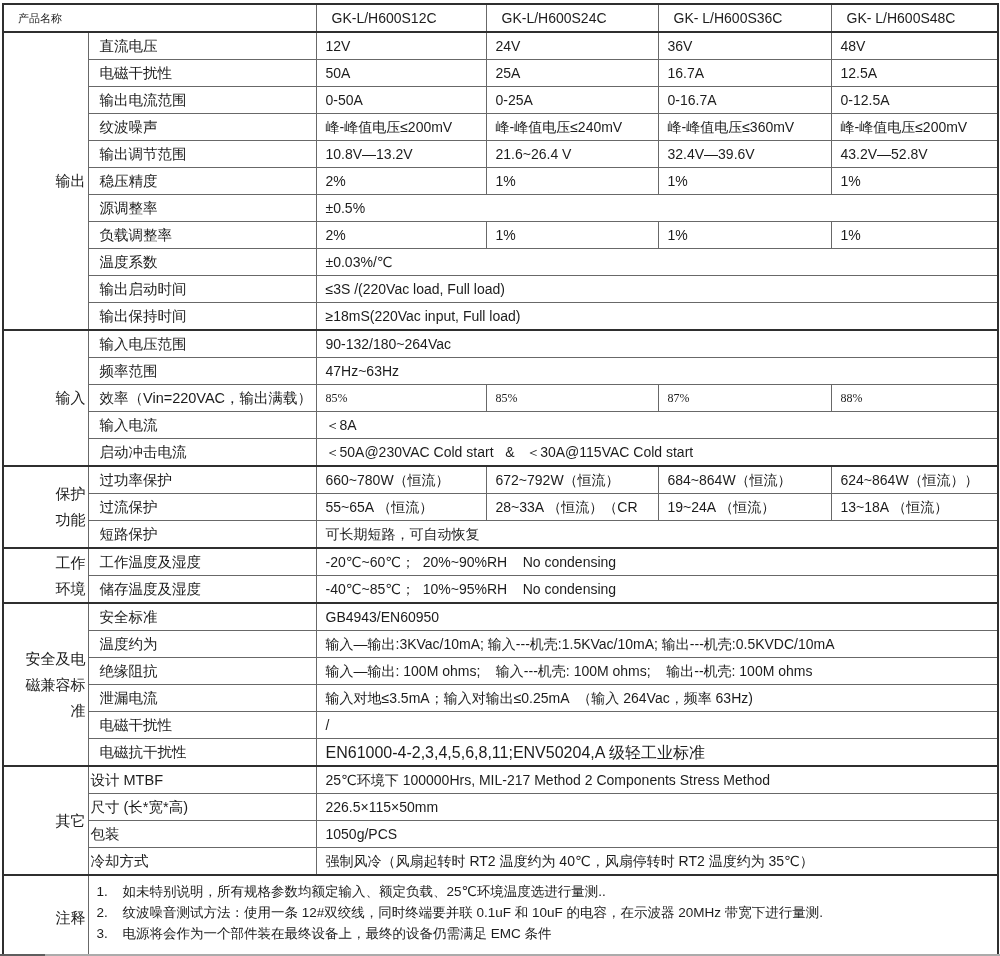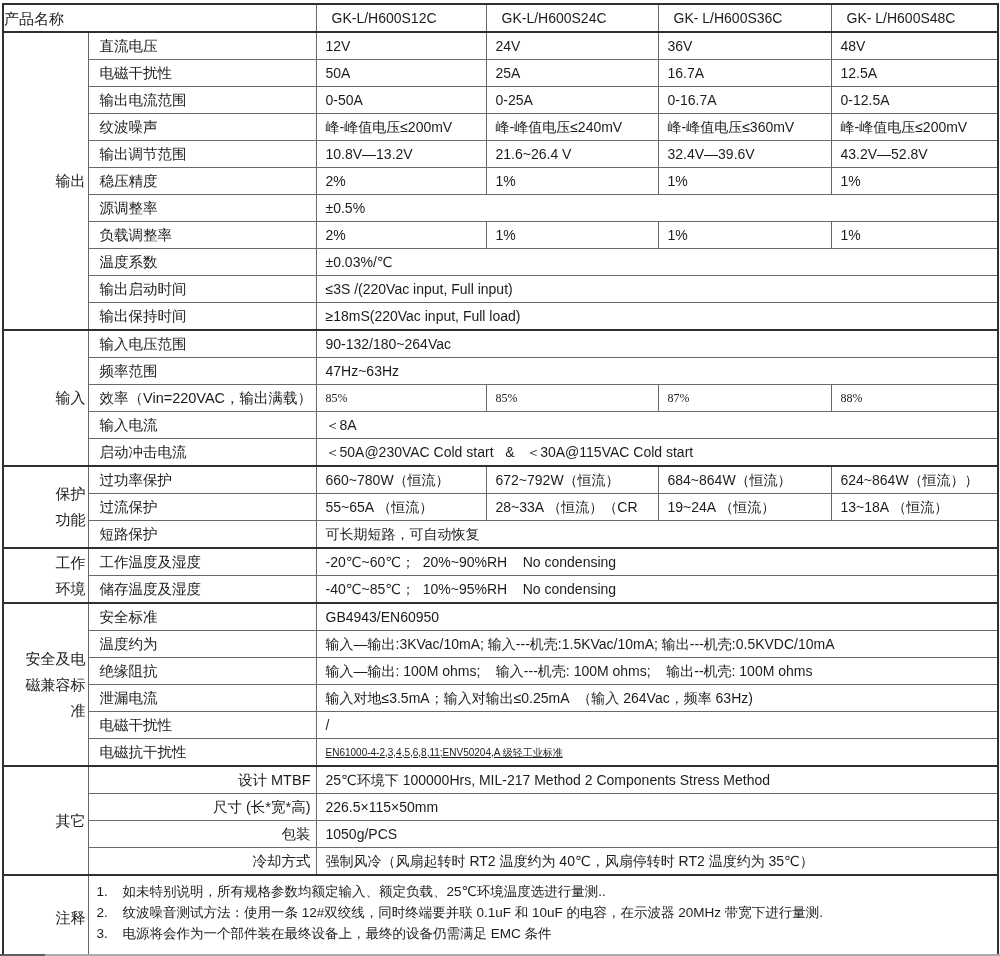--- a/index.html
+++ b/index.html
@@ -15,31 +15,31 @@
     border:2px solid #2f2f2f;
   }
   .spec td,.spec th{
     border:1px solid #686868;
     font-weight:400;font-size:14px;
     height:26px;line-height:15px;
     padding:0 5px;overflow:hidden;white-space:nowrap;
     text-align:left;vertical-align:middle;
   }
   .spec tr.section-start td,.spec tr.section-start th{border-top:2px solid #2f2f2f;}
-  .spec th.product-hdr{padding-left:0;font-size:15px;}
+  .spec th.product-hdr{padding-left:14px;font-size:11px;}
   .spec th.model-hdr{padding-left:15px;}
   td.lbl{
     text-align:right;white-space:pre-line;
     font-size:15px;line-height:26px;padding:0 2px;
   }
   td.param{padding-left:11px;font-size:14.5px;margin-top:16px;}
-  td.param-center{text-align:right;padding-left:2px;font-size:14.5px;}
+  td.param-center{text-align:left;padding-left:2px;font-size:14.5px;}
   td.val,td.span-val{padding-left:9px;}
   td.serif{font-family:"Liberation Serif","DejaVu Serif",serif;font-size:12px;}
-  td.small{font-size:10px;text-decoration:underline;}
+  td.small{font-size:16px;}
   td.notes-cell{
     vertical-align:top;white-space:normal;
     padding:5px 8px 0 8px;height:78px;font-size:13.5px;line-height:21px;
   }
   .note-line{display:flex;}
   .note-num{width:26px;flex:0 0 26px;}
   .note-text{flex:1;}
   .bottom-strip{
     position:absolute;left:0;bottom:0;width:1000px;height:5px;
     background:#ababab;
@@ -122,21 +122,21 @@
           <td class="val">1%</td>
           <td class="val">1%</td>
           <td class="val">1%</td>
         </tr>
         <tr>
           <td class="param">温度系数</td>
           <td class="span-val" colspan="4">±0.03%/℃</td>
         </tr>
         <tr>
           <td class="param">输出启动时间</td>
-          <td class="span-val" colspan="4">≤3S /(220Vac input, Full input)</td>
+          <td class="span-val" colspan="4">≤3S /(220Vac load, Full load)</td>
         </tr>
         <tr>
           <td class="param">输出保持时间</td>
           <td class="span-val" colspan="4">≥18mS(220Vac input, Full load)</td>
         </tr>
         <tr class="section-start">
           <td class="lbl" rowspan="5">输入</td>
           <td class="param">输入电压范围</td>
           <td class="span-val" colspan="4">90-132/180~264Vac</td>
         </tr>

